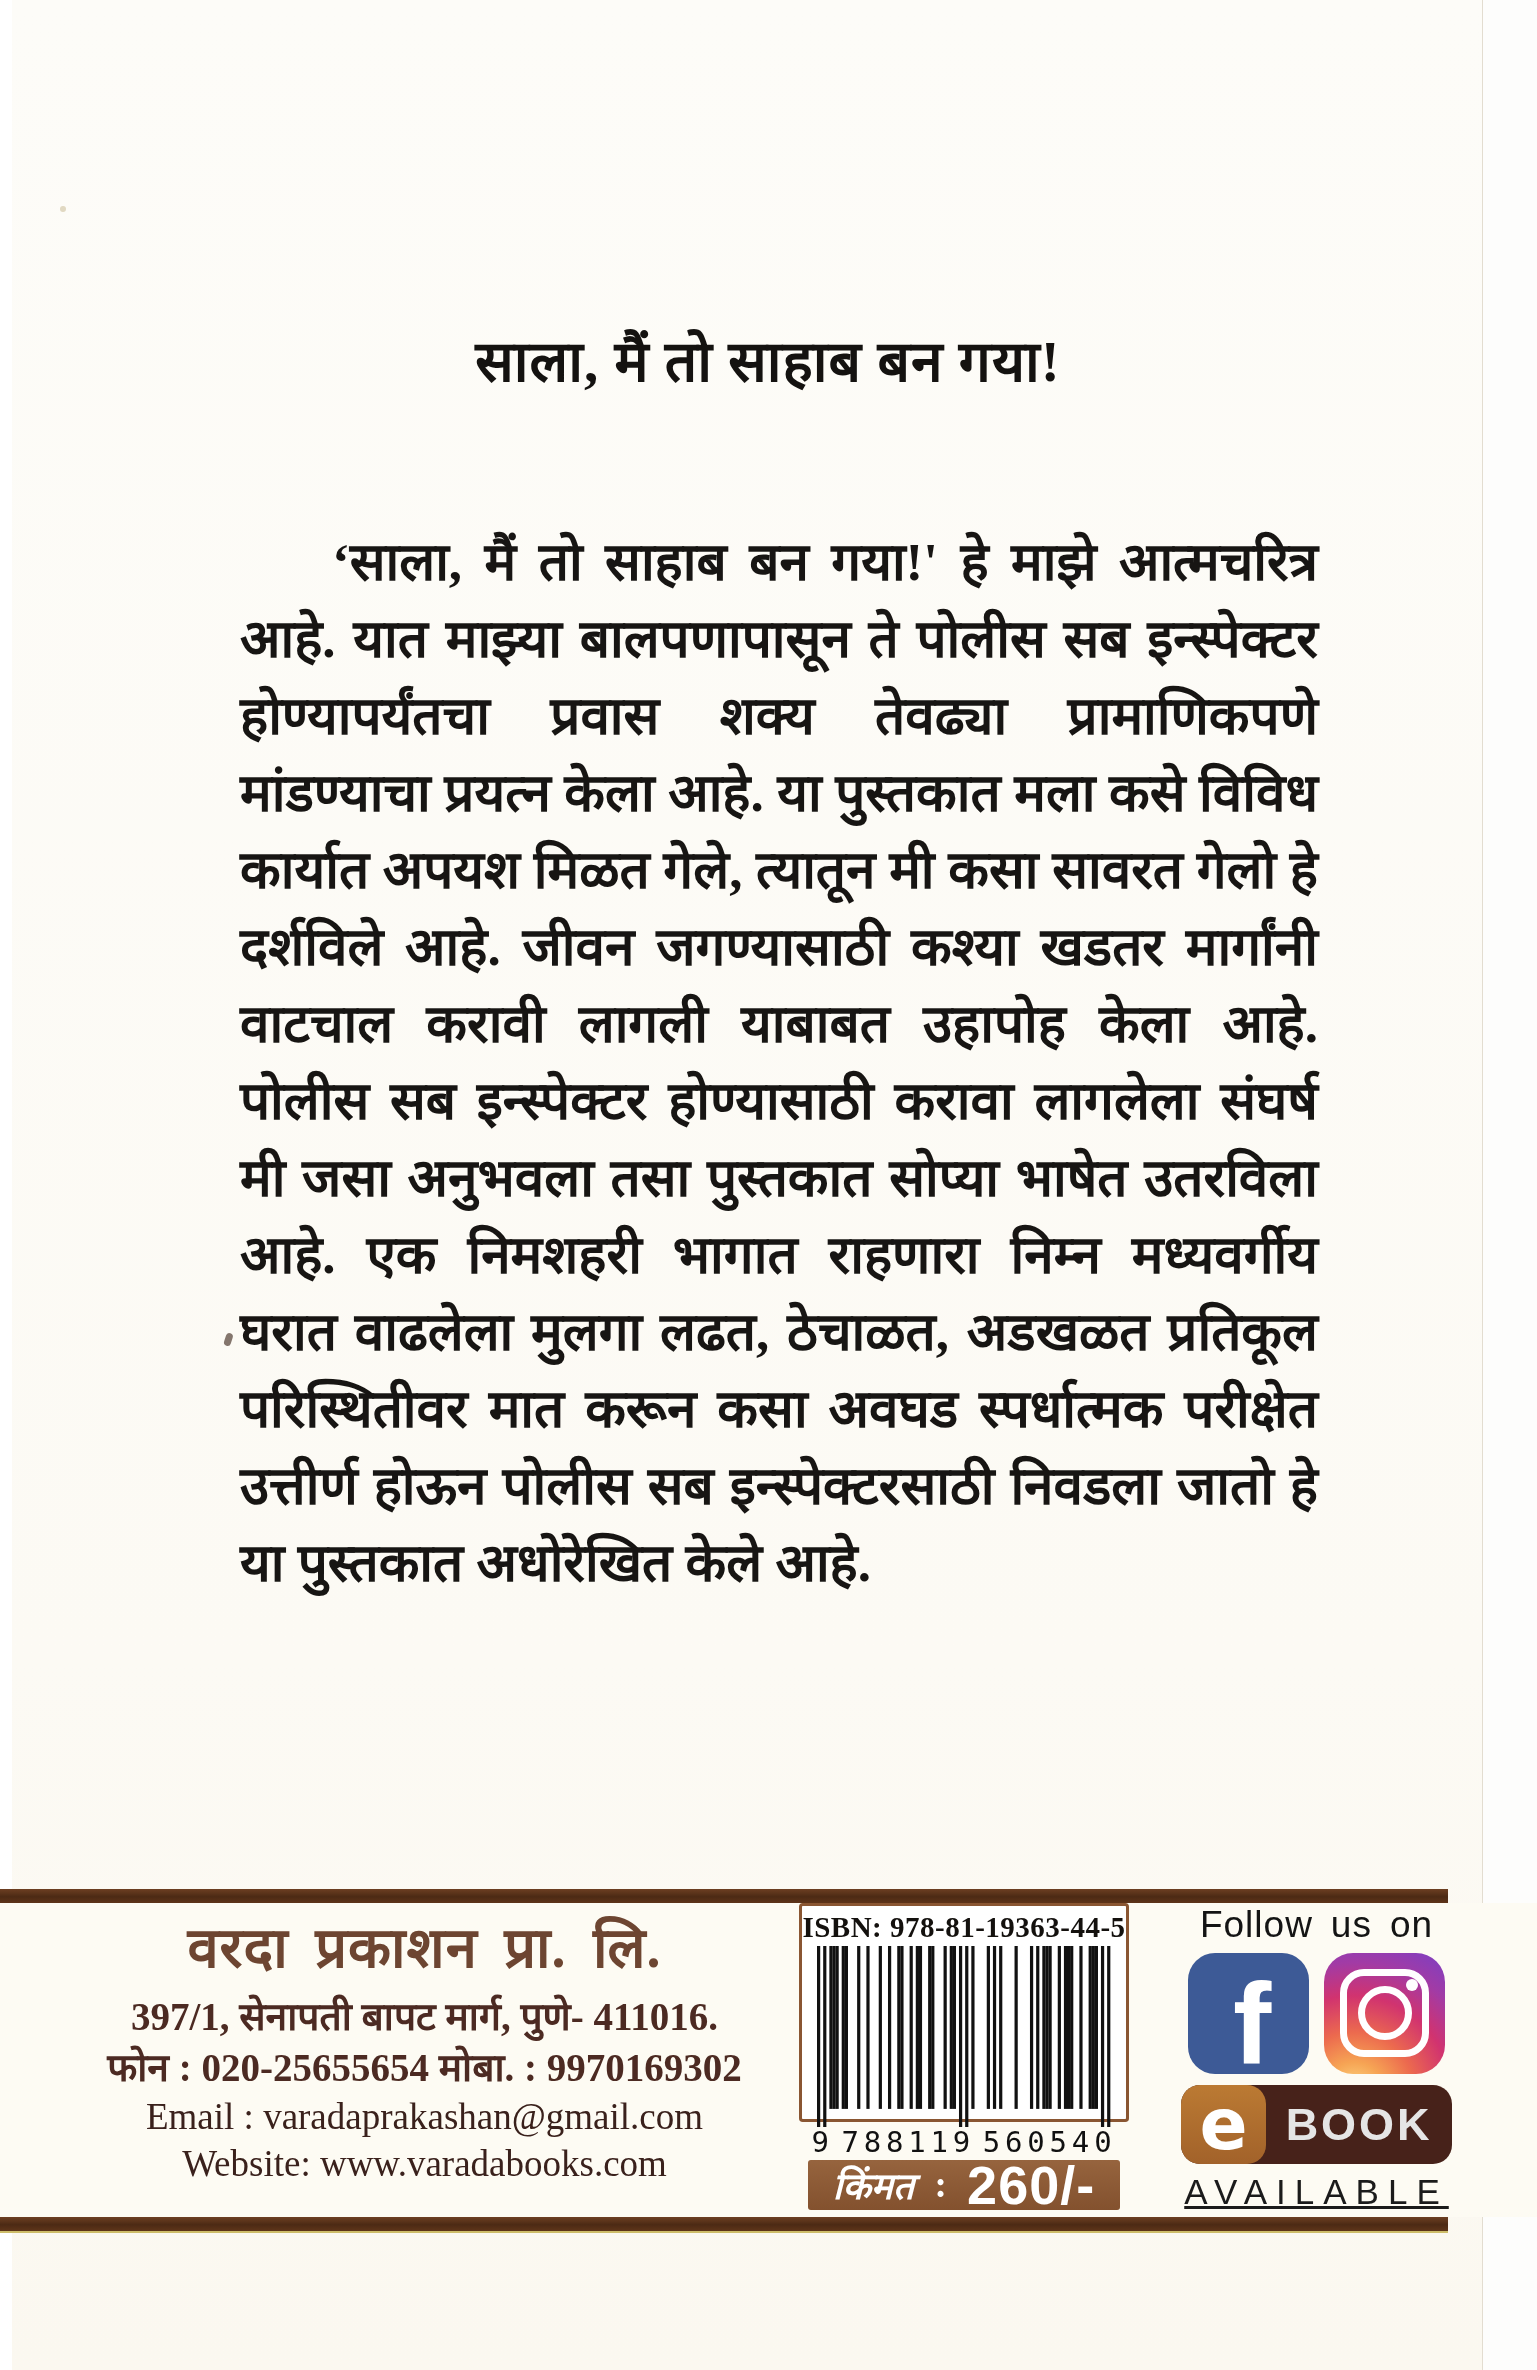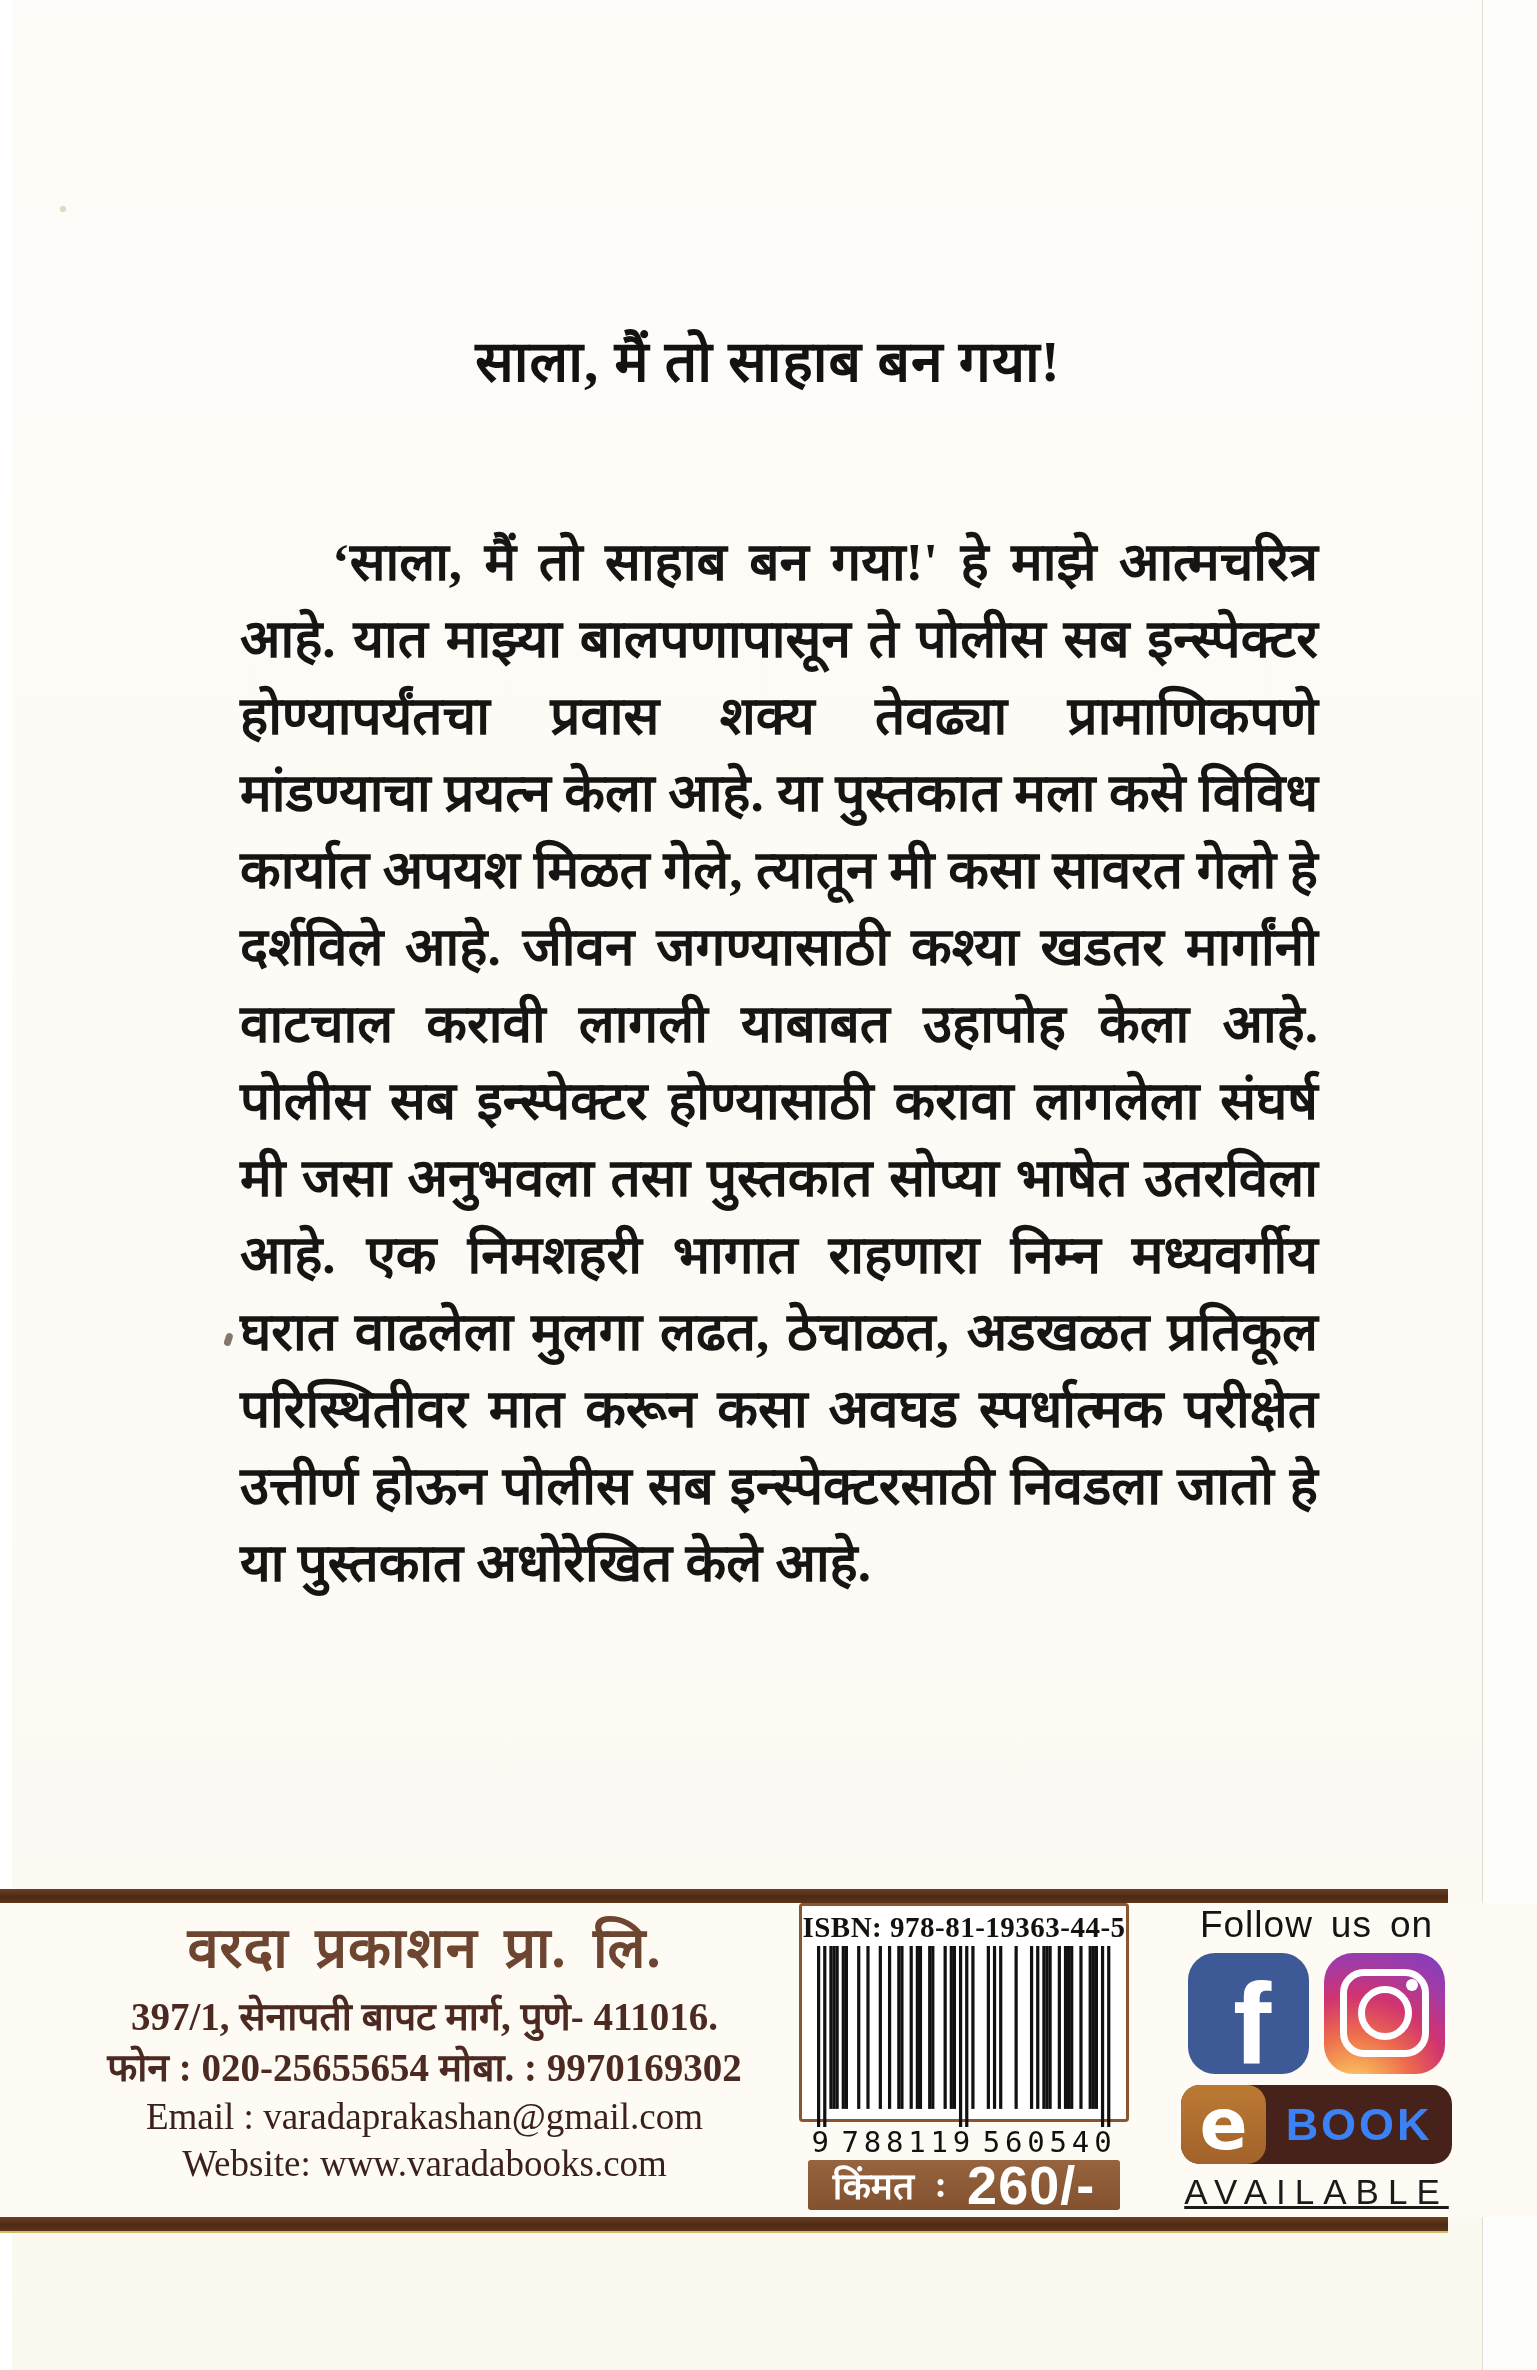--- a/index.html
+++ b/index.html
@@ -62,21 +62,21 @@
     padding:0 9.6px;height:31px;
     font-family:"DejaVu Sans Mono",monospace;font-size:29px;color:#111;
   }
   .bc-digits span{letter-spacing:4.8px;}
   .price-strip{
     margin:1.9px 5.8px 0;height:50px;border-radius:2.9px;
     background:linear-gradient(180deg,#96643e 0%,#83512e 100%);
     display:flex;justify-content:space-between;align-items:center;
     padding:0 25px;color:#fff;
   }
-  .price-word{font-size:37px;font-weight:700;}
+  .price-word{font-size:37px;font-weight:700;font-style:italic;}
   .price-colon{font-size:37px;font-weight:700;}
   .price-value{font-size:54px;font-weight:700;font-family:"Liberation Sans",sans-serif;letter-spacing:1px;}
 
   
   .social{position:absolute;left:1178px;top:0;width:277px;font-family:"Liberation Sans",sans-serif;}
   .follow{
     margin-top:1.9px;text-align:center;
     font-size:37px;line-height:40px;color:#141414;
     letter-spacing:1px;word-spacing:6.7px;font-weight:400;
   }
@@ -101,21 +101,21 @@
     margin:11.5px auto 0;width:271px;height:79px;border-radius:19px;
     background:#47221a;display:flex;align-items:center;position:relative;
   }
   .ebook-e{
     width:85px;height:79px;border-radius:19px;flex:0 0 auto;
     background:linear-gradient(180deg,#bb7a33 0%,#a2622a 100%);
     display:flex;align-items:center;justify-content:center;
     font-size:71px;font-weight:700;color:#fff;font-family:"DejaVu Sans",sans-serif;
   }
   .ebook-book{
-    flex:1;text-align:center;font-size:45px;font-weight:700;color:#3b82f6;
+    flex:1;text-align:center;font-size:45px;font-weight:700;color:#e5e5e5;
     letter-spacing:2.9px;font-family:"Liberation Sans",sans-serif;
   }
   .available{
     margin-top:7.7px;text-align:center;font-size:35px;color:#1b1b1b;
     letter-spacing:9px;font-weight:400;white-space:nowrap;text-decoration:underline;
   }
 </style>
 </head>
 <body>
 

